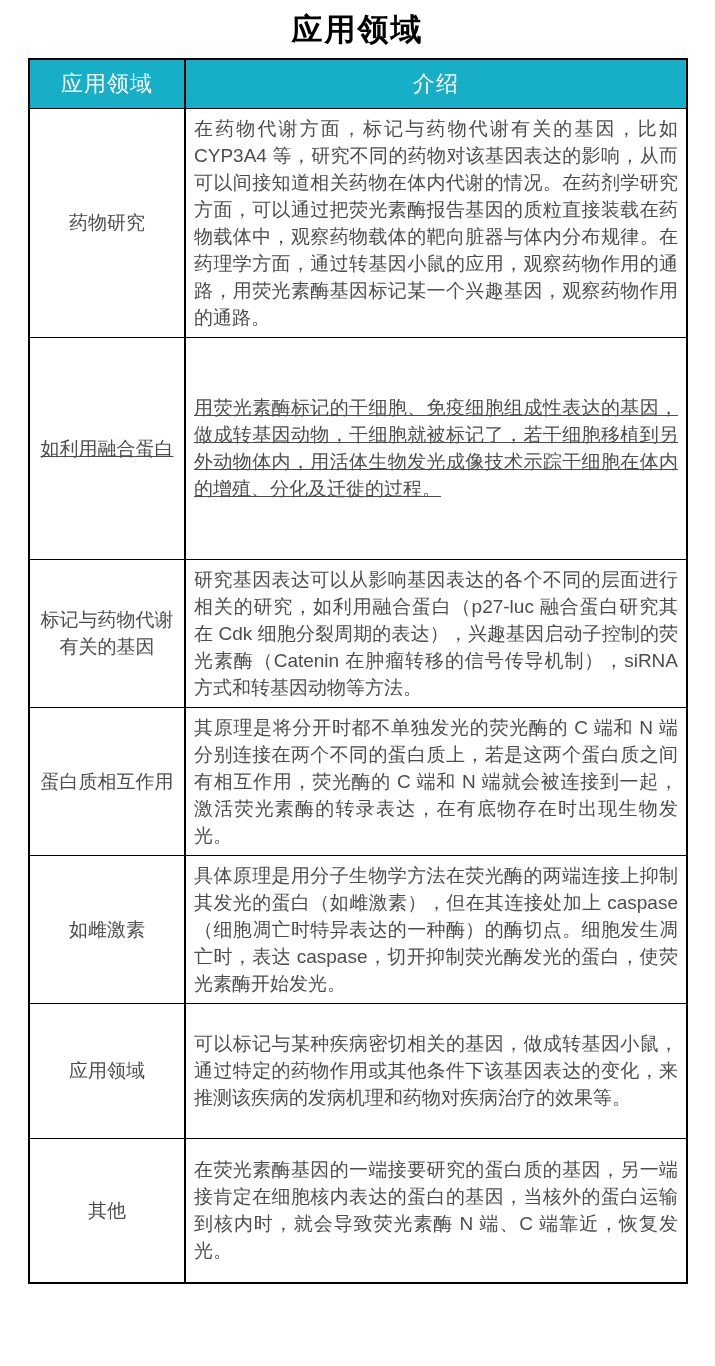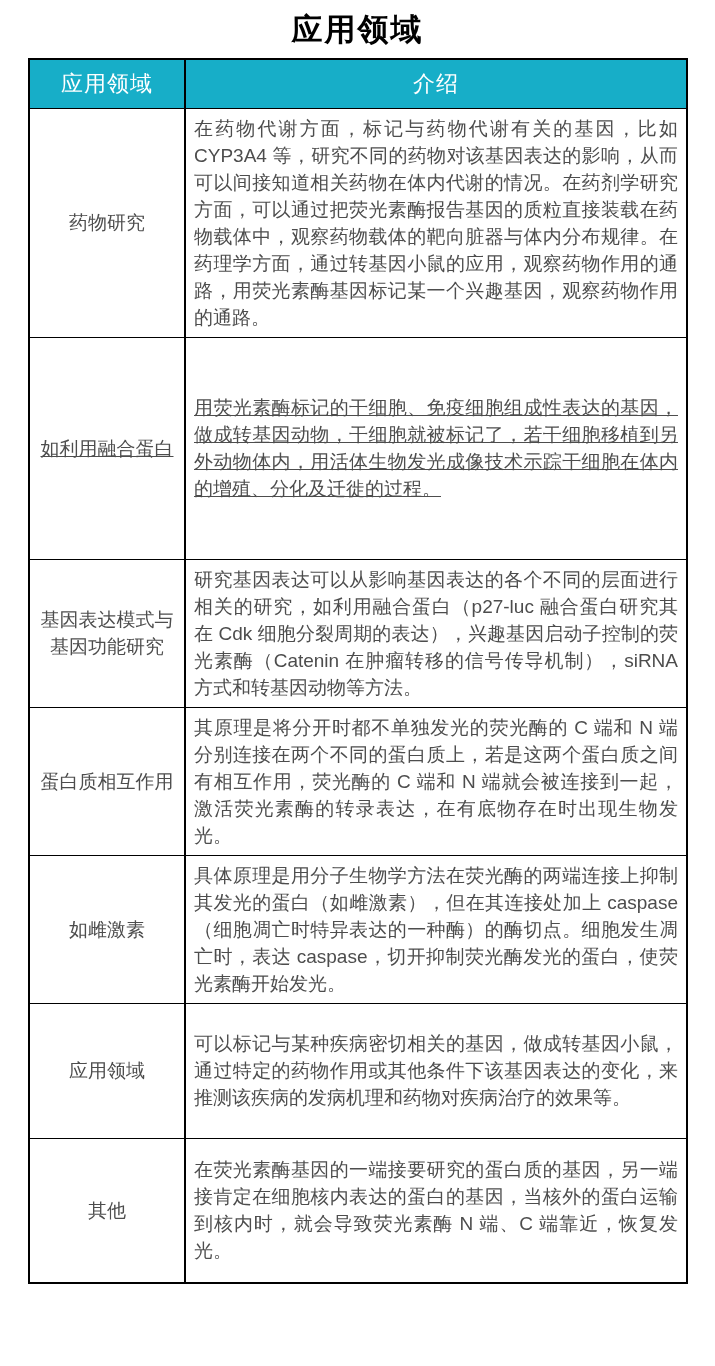--- a/index.html
+++ b/index.html
@@ -85,21 +85,21 @@
     <tbody>
         <tr>
           <td class="field-cell">药物研究</td>
           <td class="desc-cell">在药物代谢方面，标记与药物代谢有关的基因，比如 CYP3A4 等，研究不同的药物对该基因表达的影响，从而可以间接知道相关药物在体内代谢的情况。在药剂学研究方面，可以通过把荧光素酶报告基因的质粒直接装载在药物载体中，观察药物载体的靶向脏器与体内分布规律。在药理学方面，通过转基因小鼠的应用，观察药物作用的通路，用荧光素酶基因标记某一个兴趣基因，观察药物作用的通路。</td>
         </tr>
         <tr>
           <td class="field-cell">如利用融合蛋白</td>
           <td class="desc-cell">用荧光素酶标记的干细胞、免疫细胞组成性表达的基因，做成转基因动物，干细胞就被标记了，若干细胞移植到另外动物体内，用活体生物发光成像技术示踪干细胞在体内的增殖、分化及迁徙的过程。</td>
         </tr>
         <tr>
-          <td class="field-cell">基因表达模式与基因功能研究</td>
+          <td class="field-cell">标记与药物代谢有关的基因</td>
           <td class="desc-cell">研究基因表达可以从影响基因表达的各个不同的层面进行相关的研究，如利用融合蛋白（p27-luc 融合蛋白研究其在 Cdk 细胞分裂周期的表达），兴趣基因启动子控制的荧光素酶（Catenin 在肿瘤转移的信号传导机制），siRNA 方式和转基因动物等方法。</td>
         </tr>
         <tr>
           <td class="field-cell">蛋白质相互作用</td>
           <td class="desc-cell">其原理是将分开时都不单独发光的荧光酶的 C 端和 N 端分别连接在两个不同的蛋白质上，若是这两个蛋白质之间有相互作用，荧光酶的 C 端和 N 端就会被连接到一起，激活荧光素酶的转录表达，在有底物存在时出现生物发光。</td>
         </tr>
         <tr>
           <td class="field-cell">如雌激素</td>
           <td class="desc-cell">具体原理是用分子生物学方法在荧光酶的两端连接上抑制其发光的蛋白（如雌激素），但在其连接处加上 caspase（细胞凋亡时特异表达的一种酶）的酶切点。细胞发生凋亡时，表达 caspase，切开抑制荧光酶发光的蛋白，使荧光素酶开始发光。</td>
         </tr>

